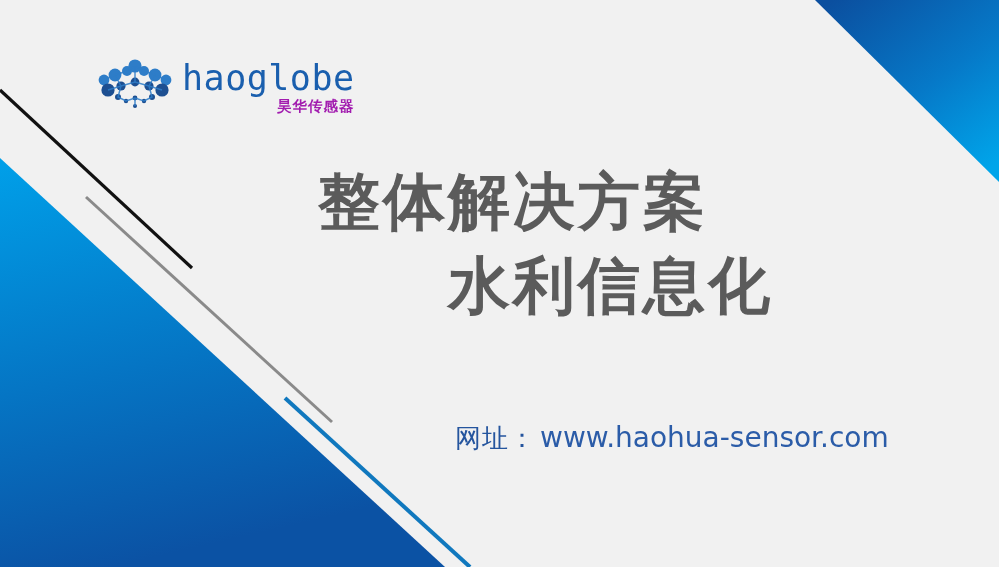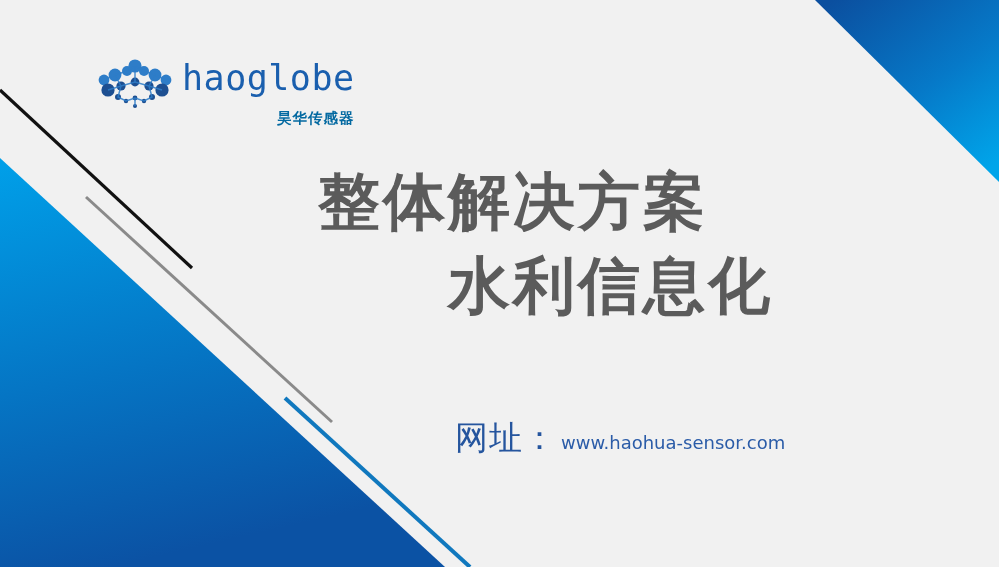--- a/index.html
+++ b/index.html
@@ -56,23 +56,23 @@
     letter-spacing: 0.5px;
     color: #1A5FAE;
     font-weight: 400;
     white-space: nowrap;
   }
   #logo-subtitle {
     font-family: "Liberation Sans", "DejaVu Sans", sans-serif;
     font-size: 14.5px;
     line-height: 16px;
     letter-spacing: 1px;
-    color: #0369a1;
+    color: #a21caf;
     font-weight: 700;
-    margin-top: 14px;
+    margin-top: 2px;
     white-space: nowrap;
   }
 
   
   #headline {
     position: absolute;
     left: 0;
     top: 160px;
     width: 999px;
   }
@@ -91,29 +91,29 @@
   
   #website-line {
     position: absolute;
     left: 455px;
     top: 420px;
     display: flex;
     align-items: baseline;
     white-space: nowrap;
   }
   #website-label {
-    font-family: Liberation Sans, sans-serif;
-    font-size: 33px;
+    font-family: Liberation Mono, monospace;
+    font-size: 26px;
     line-height: 36px;
     color: #25559E;
     letter-spacing: 1px;
   }
   #website-url {
     font-family: "DejaVu Sans", "Liberation Sans", sans-serif;
-    font-size: 18px;
+    font-size: 28px;
     line-height: 36px;
     color: #2B5CA8;
     letter-spacing: 0px;
     margin-left: 4px;
   }
 </style>
 </head>
 <body>
 
 <div id="slide">

